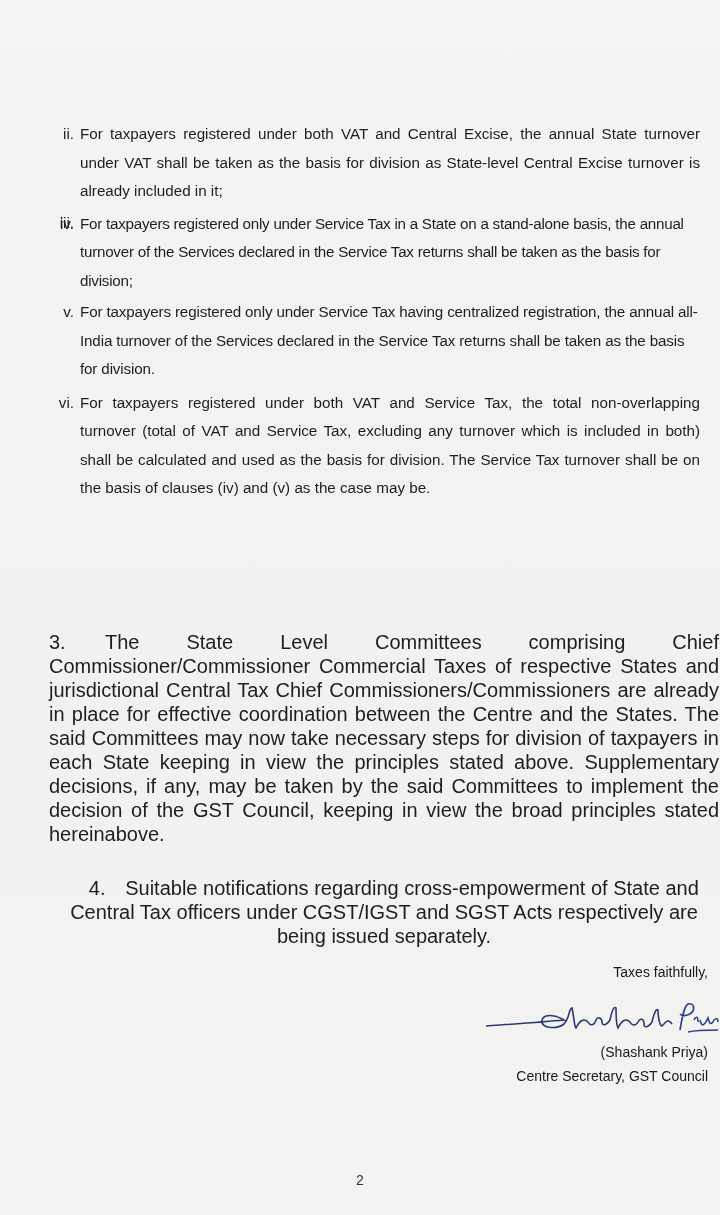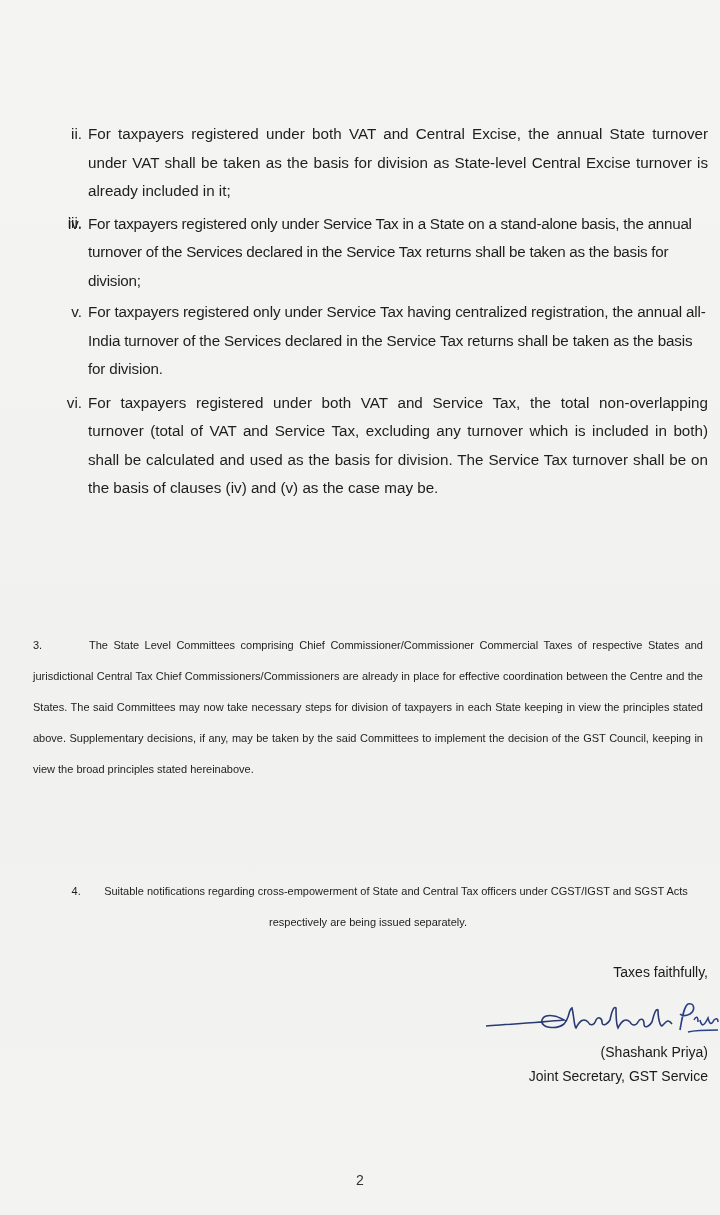--- a/index.html
+++ b/index.html
@@ -4,26 +4,26 @@
 <style>
   html, body { margin: 0; padding: 0; }
   body {
     width: 720px; height: 1215px; overflow: hidden;
     background: #f3f3f2;
     font-family: "Liberation Sans", sans-serif;
     color: #1e1e1e;
     position: relative;
   }
   .page { position: absolute; inset: 0; background: linear-gradient(180deg,#f4f4f3 0%,#f1f1f0 60%,#f3f3f2 100%); }
-  .list { position: absolute; left: 58px; top: 120px; width: 650px; margin: 0; padding: 0; list-style: none; }
+  .list { position: absolute; left: 50px; top: 120px; width: 650px; margin: 0; padding: 0; list-style: none; }
   .item { position: relative; padding-left: 30px; font-size: 15.2px; line-height: 28.5px; margin-bottom: 3px; }
   .num { position: absolute; left: 0; width: 26px; text-align: right; }
   .item .num { left: -2px; }
   .just { text-align: justify; }
-  .para { position: absolute; left: 33px; width: 670px; font-size: 11px; line-height: 31px; text-align: justify; }
+  .para { position: absolute; left: 49px; width: 670px; font-size: 20px; line-height: 24px; text-align: justify; }
   .para .pn { display: inline-block; width: 56px; }
   .sig { position: absolute; right: 12px; text-align: right; font-family: "Liberation Sans", sans-serif; font-size: 14px; color: #1a1a1a; }
   .pageno { position: absolute; left: 0; right: 0; top: 1172px; text-align: center; font-size: 14px; color: #333; }
   .signature { position: absolute; left: 484px; top: 1000px; width: 236px; height: 40px; }
 </style>
 </head>
 <body>
 
 <div class="page">
 
@@ -58,16 +58,16 @@
   </p>
 
   <div class="sig" style="top:964px;">Taxes faithfully,</div>
 
   <svg class="signature" viewBox="0 0 236 40">
     <path d="M2 26 C30 24 60 22 80 20 C70 14 60 14 58 20 C56 28 72 30 80 24 C86 18 84 10 88 8 C90 16 90 26 92 28 C96 20 100 18 104 22 C106 26 110 26 112 20 C114 16 118 18 118 22 C118 26 122 26 126 20 C128 10 130 6 132 8 C132 16 132 24 134 28 C138 20 142 18 146 22 C148 26 152 26 154 22 C156 18 160 18 160 24 C160 28 164 28 168 22 C170 14 172 8 174 10 C174 18 176 26 178 26 C182 22 184 18 188 24" fill="none" stroke="#2a3a72" stroke-width="1.6"></path>
     <path d="M196 30 C198 18 200 6 204 4 C210 2 212 10 206 14 C202 16 198 16 196 14 M210 20 C212 16 214 16 214 22 M216 20 C218 30 222 22 224 18 C226 26 228 24 230 20 C232 18 234 18 234 22 M204 32 C212 30 222 30 234 30" fill="none" stroke="#2a3f8a" stroke-width="1.6"></path>
   </svg>
 
   <div class="sig" style="top:1044px;text-align:center;">(Shashank Priya)</div>
-  <div class="sig" style="top:1068px;">Joint Secretary, GST Service</div>
+  <div class="sig" style="top:1068px;">Centre Secretary, GST Council</div>
 
   <div class="pageno">2</div>
 </div>
 
 </body></html>

